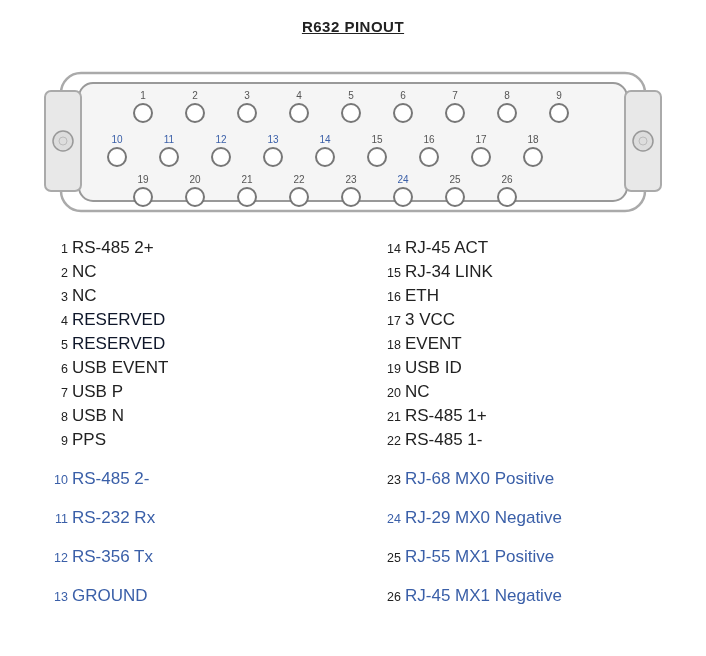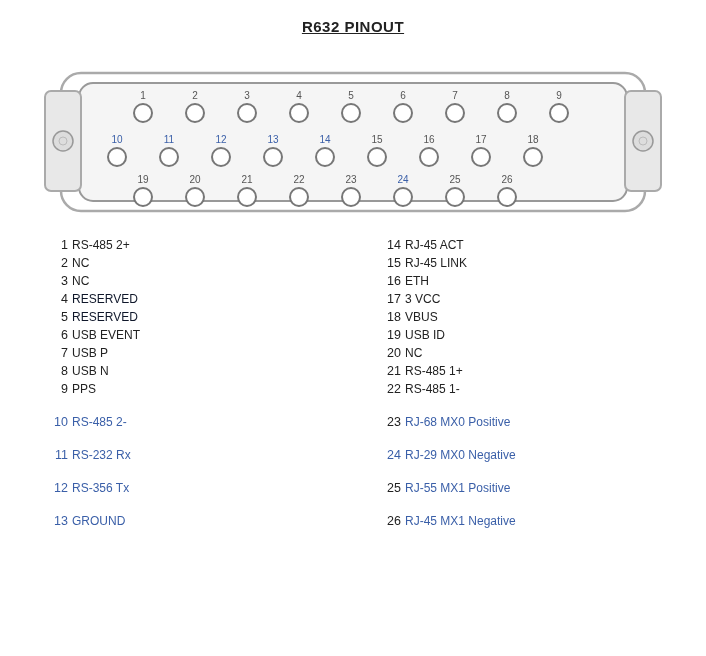--- a/index.html
+++ b/index.html
@@ -53,21 +53,21 @@
       width: 28px;
       text-align: right;
       font-size: 12.5px;
       color: #222;
       flex-shrink: 0;
     }
 
     .pin-num.blue { color: #3a5fa8; }
 
     .pin-label {
-      font-size: 12px;
+      font-size: 17px;
       color: #222;
     }
 
     .pin-label.blue { color: #3a5fa8; margin-top: 15px; }
     .pin-label.orange { color: #0f172a; }
 
     
     .connector-svg {
       width: 620px;
       height: 175px;
@@ -233,33 +233,33 @@
 
     <div style="width:40px;"></div>
 
     <div class="pinout-col" id="right-col">
         <div class="pinout-row">
           <span class="pin-num">14</span>
           <span class="pin-label">RJ-45 ACT</span>
         </div>
         <div class="pinout-row">
           <span class="pin-num">15</span>
-          <span class="pin-label">RJ-45 LINK</span>
+          <span class="pin-label">RJ-34 LINK</span>
         </div>
         <div class="pinout-row">
           <span class="pin-num">16</span>
           <span class="pin-label">ETH</span>
         </div>
         <div class="pinout-row">
           <span class="pin-num">17</span>
           <span class="pin-label">3 VCC</span>
         </div>
         <div class="pinout-row">
           <span class="pin-num">18</span>
-          <span class="pin-label">VBUS</span>
+          <span class="pin-label">EVENT</span>
         </div>
         <div class="pinout-row">
           <span class="pin-num">19</span>
           <span class="pin-label">USB ID</span>
         </div>
         <div class="pinout-row">
           <span class="pin-num">20</span>
           <span class="pin-label">NC</span>
         </div>
         <div class="pinout-row">

